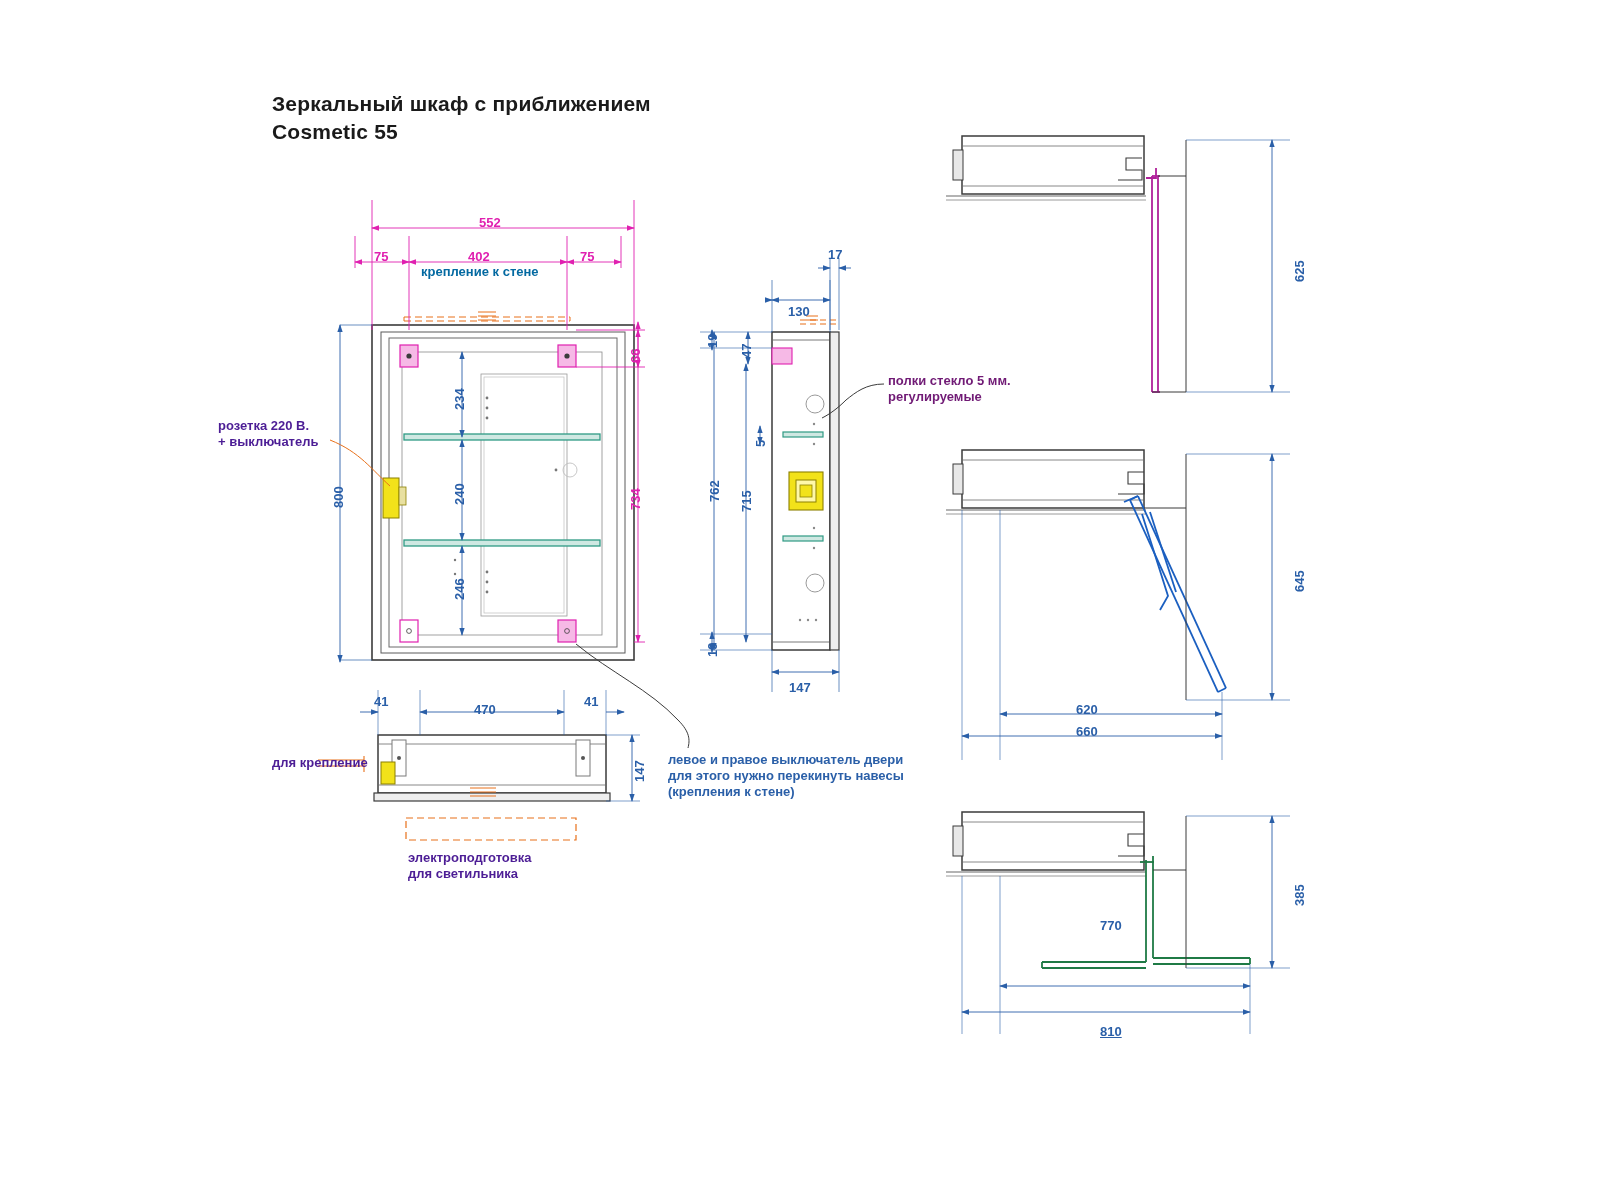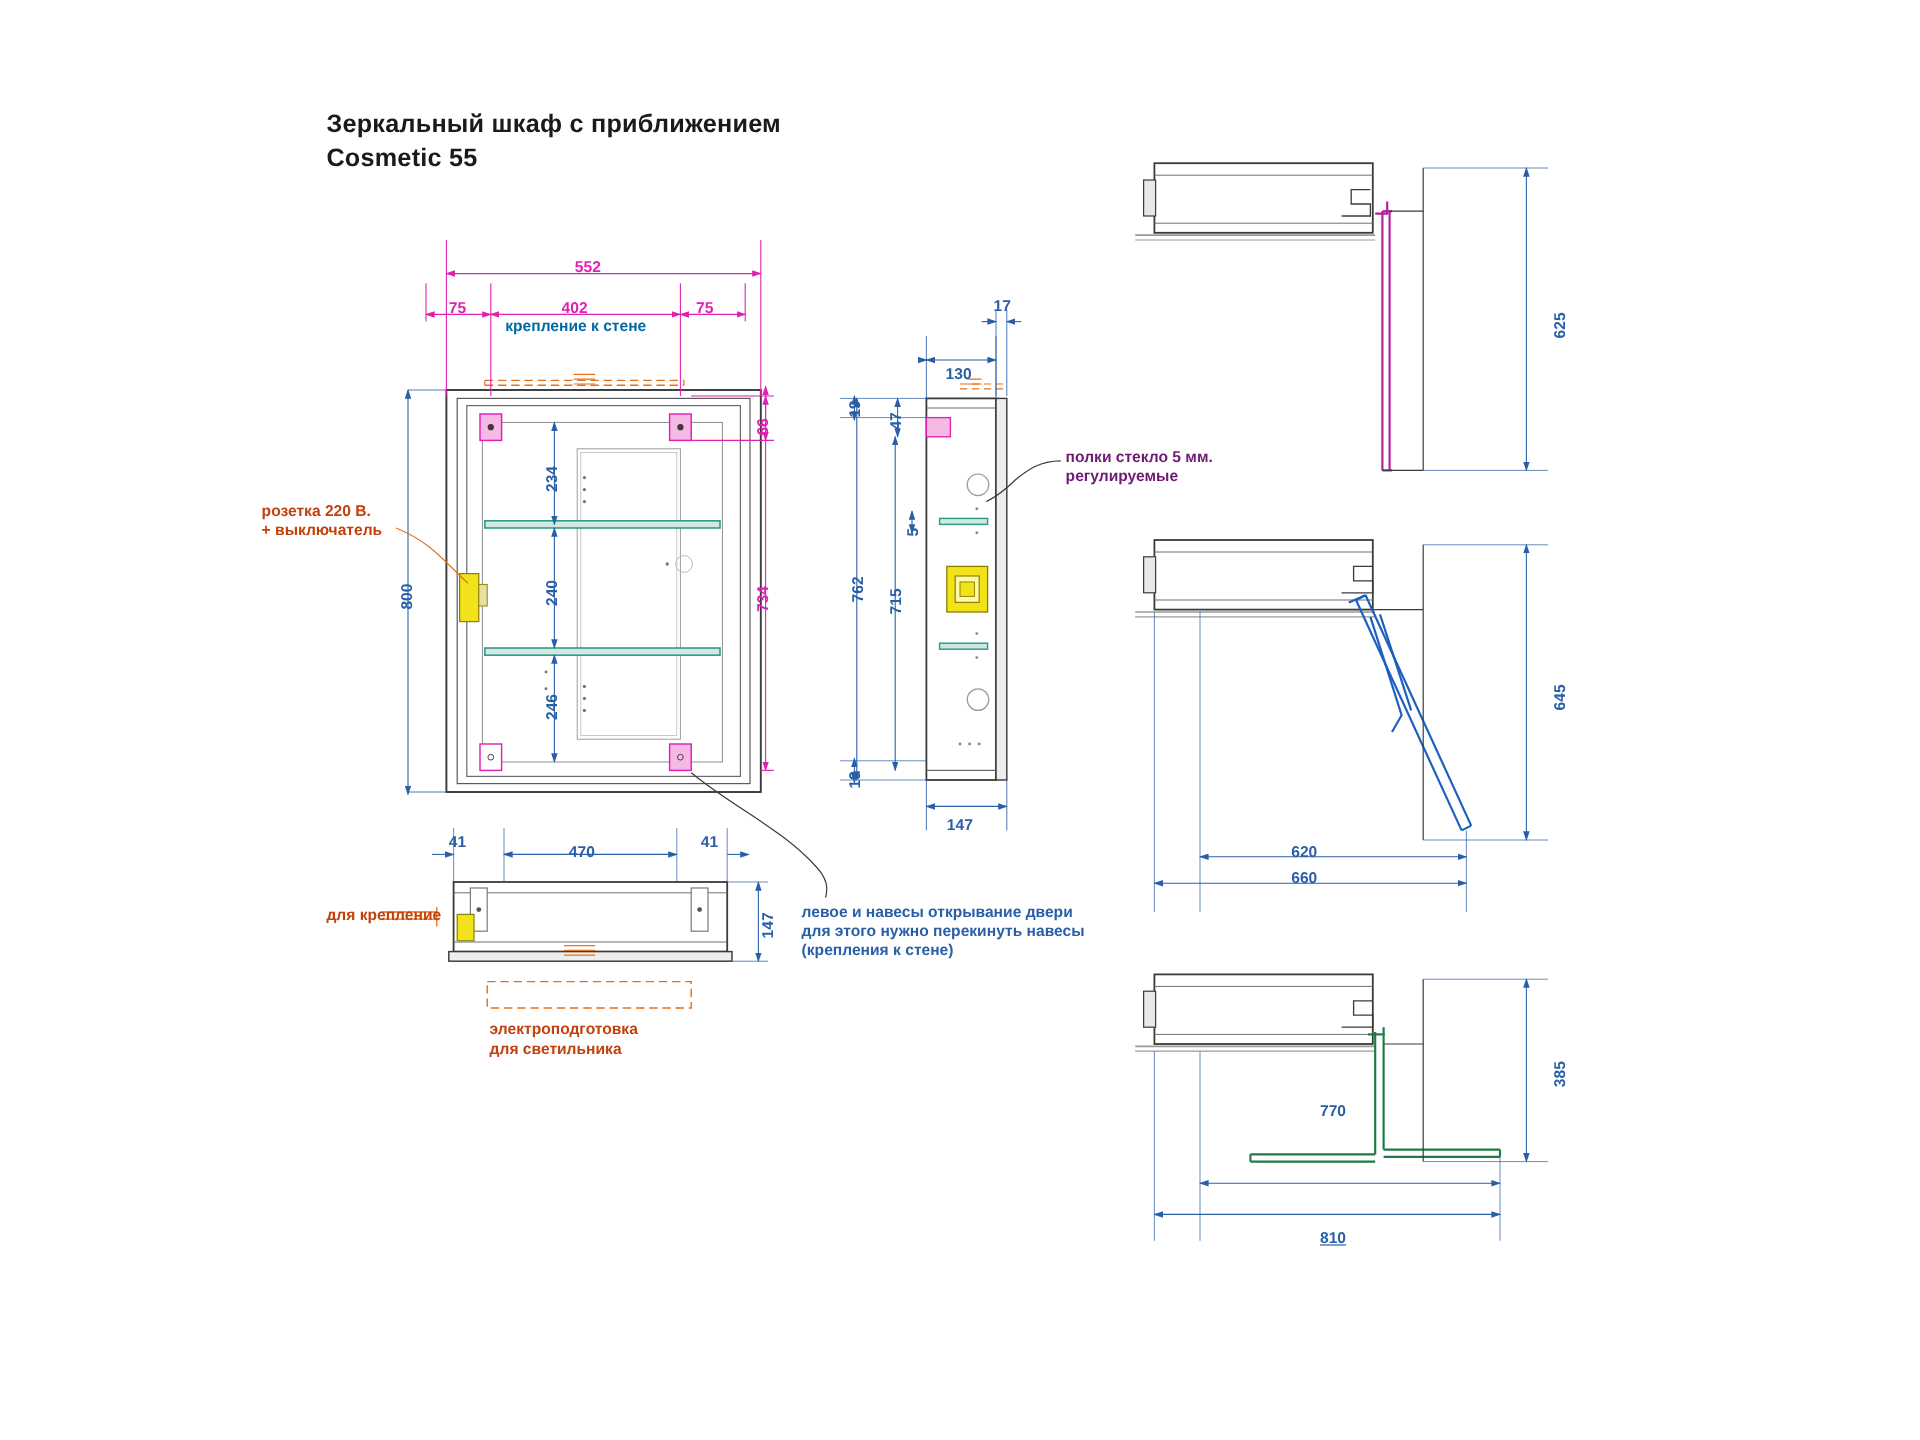--- a/index.html
+++ b/index.html
@@ -31,21 +31,21 @@
     line-height: 28px;
     letter-spacing: 0.2px;
     white-space: pre-line;
   }
   .lbl {
     position: absolute;
     font-size: 13px;
     line-height: 16px;
     white-space: pre-line;
   }
-  .lbl.orange { color: #c2410c; font-weight: bold; }
+  .lbl.orange { color: #4c1d95; font-weight: bold; }
   .lbl.blue   { color: #2a5fa8; font-weight: bold; }
   .lbl.dark   { color: #701a75; font-weight: bold; }
   .lbl.magenta{ color: #0369a1; font-weight: bold; }
   .dim {
     position: absolute;
     font-size: 13px;
     color: #2a5fa8;
     font-weight: bold;
     white-space: nowrap;
   }
@@ -372,17 +372,17 @@
   <div class="dim" style="left:1100px;top:1024px;text-decoration:underline;">810</div>
 
   <div class="lbl magenta" style="left:421px;top:264px;">крепление к стене</div>
   <div class="lbl orange" style="left:218px;top:418px;">розетка 220 В.
 + выключатель</div>
   <div class="lbl orange" style="left:272px;top:755px;">для крепление</div>
   <div class="lbl orange" style="left:408px;top:850px;">электроподготовка
 для светильника</div>
   <div class="lbl dark" style="left:888px;top:373px;">полки стекло 5 мм.
 регулируемые</div>
-  <div class="lbl blue" style="left:668px;top:752px;">левое и навесы открывание двери
+  <div class="lbl blue" style="left:668px;top:752px;">левое и правое выключатель двери
 для этого нужно перекинуть навесы
 (крепления к стене)</div>
 
 </div>
 
 </body></html>

